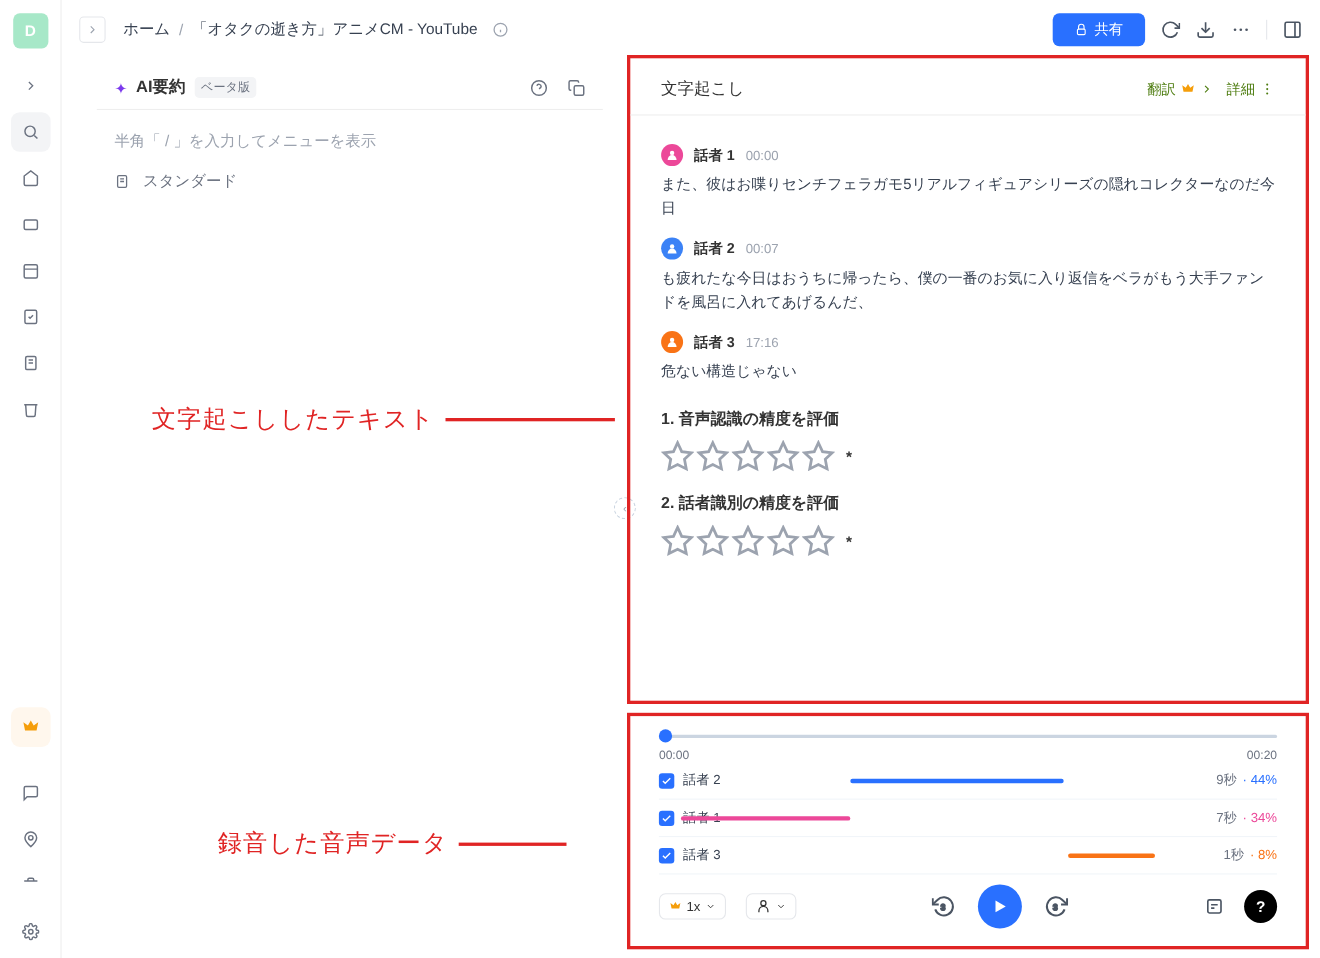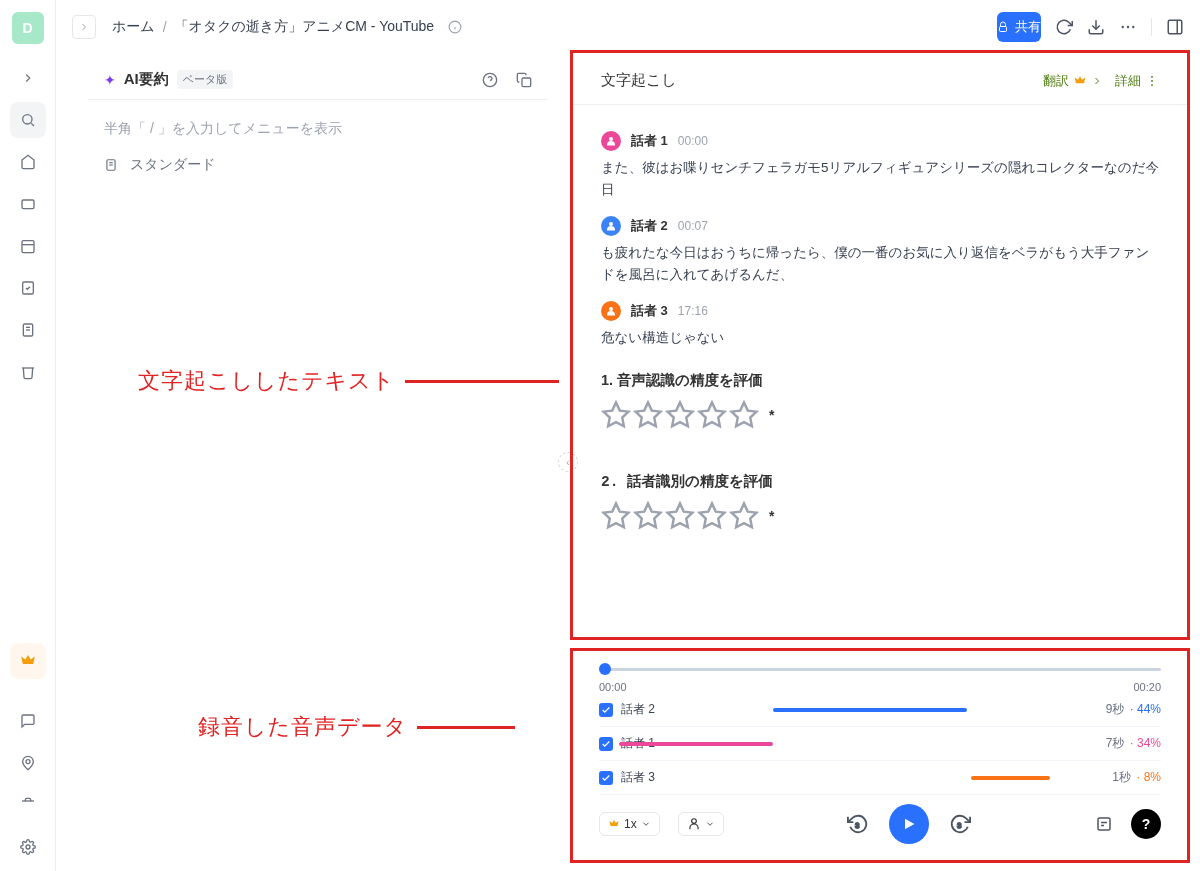--- a/index.html
+++ b/index.html
@@ -10,21 +10,21 @@
 .sidebar .nav-btn.active { background: #f3f4f6; }
 .sidebar .spacer { flex: 1; }
 .sidebar .crown { width: 36px; height: 36px; border-radius: 8px; background: #fff7ed; display:flex; align-items:center; justify-content:center; margin-bottom: 24px; }
 .top { position: absolute; left: 56px; right: 0; top: 0; height: 54px; display: flex; align-items: center; padding: 0 16px; }
 .top .chevron { width: 24px; height: 24px; border: 1px solid #e5e7eb; border-radius: 4px; display:flex; align-items:center; justify-content:center; color:#9ca3af; margin-right: 16px; cursor:pointer;}
 .breadcrumb { color: #374151; font-size: 14px; display:flex; align-items:center; gap:8px;}
 .breadcrumb .sep { color:#9ca3af; }
 .breadcrumb .title { color:#374151; }
 .info-ic { color:#9ca3af; margin-left:6px; }
 .top .right { margin-left: auto; display: flex; align-items: center; gap: 14px; }
-.share-btn { background: #2970ff; color: #fff; border-radius: 6px; padding: 6px 0; display: flex; align-items: center; gap: 6px; font-size: 13px; cursor:pointer;}
+.share-btn { background: #2970ff; color: #fff; border-radius: 6px; padding: 6px 20px; display: flex; align-items: center; gap: 6px; font-size: 13px; cursor:pointer;}
 .icon-btn { color:#4b5563; cursor:pointer; display:flex; }
 .left-panel { position: absolute; left: 88px; top: 60px; width: 460px; }
 .ai-header { display:flex; align-items:center; gap:8px; padding: 10px 16px; border-bottom:1px solid #eee;}
 .ai-header .sparkle { color:#7c3aed; }
 .ai-header .title { font-weight:600; font-size:15px;}
 .ai-header .badge { background:#f3f4f6; color:#6b7280; font-size:11px; padding:2px 6px; border-radius:4px;}
 .ai-header .right-ic { margin-left:auto; color:#6b7280; display:flex; gap:18px;}
 .menu-hint { color:#9ca3af; padding: 20px 16px 10px; font-size:14px;}
 .menu-item { display:flex; align-items:center; gap:10px; padding: 8px 16px; color:#6b7280; cursor:pointer; font-size:14px;}
 .menu-item .mi-icon { width:16px; display:flex; }
@@ -62,21 +62,21 @@
 .controls { display:flex; align-items:center; height:52px; gap:18px; padding-top:6px;}
 .speed-btn { border:1px solid #e5e7eb; border-radius:6px; padding:4px 8px; display:flex; align-items:center; gap:4px; font-size:12px; cursor:pointer;}
 .play { width:40px; height:40px; border-radius:50%; background:#2970ff; display:flex; align-items:center; justify-content:center; color:#fff; cursor:pointer;}
 .skip { color:#4b5563; cursor:pointer; display:flex; }
 .controls .mid { margin-left:auto; margin-right:auto; display:flex; align-items:center; gap:20px;}
 .help { width:30px; height:30px; border-radius:50%; background:#000; color:#fff; display:flex; align-items:center; justify-content:center; font-weight:700; cursor:pointer;}
 
 .anno { position:absolute; font-weight:400; font-size:22px; color:#e02424; letter-spacing:1px; display:flex; align-items:center;}
 .anno .line { height:3px; background:#e02424; margin-left:10px; margin-right:-2px;}
 .anno1 { left:138px; top:366px; } .anno1 .line{ width:154px;}
-.anno2 { left:198px; top:712px;align-items:center; } .anno2 .line{ width:98px;}
+.anno2 { left:198px; top:752px;align-items:center; } .anno2 .line{ width:98px;}
 
 .collapse-pill{ position:absolute; left:558px; top:452px; width:20px; height:20px; border:1px dashed #cbd5e1; border-radius:50%; display:flex; align-items:center; justify-content:center; font-size:10px; color:#9ca3af;}
 svg{display:block;}
 </style>
 </head>
 <body>
 
 <div class="sidebar">
   <div class="avatar">D</div>
   <div class="nav-btn">
@@ -336,21 +336,21 @@
             <polygon points="12 2 15 8.5 22 9.3 17 14 18.3 21 12 17.8 5.7 21 7 14 2 9.3 9 8.5 12 2"></polygon>
           </svg>
         </span>
         <span class="star">
           <svg viewBox="0 0 24 24" fill="none" stroke="currentColor" stroke-width="2">
             <polygon points="12 2 15 8.5 22 9.3 17 14 18.3 21 12 17.8 5.7 21 7 14 2 9.3 9 8.5 12 2"></polygon>
           </svg>
         </span>
         <span class="req">*</span>
       </div>
-  <div class="rating-title" style="margin-top:42px;font-family:Liberation Mono, monospace;">2. 話者識別の精度を評価</div>
+  <div class="rating-title" style="margin-top:18px;">2. 話者識別の精度を評価</div>
   <div class="stars">
         <span class="star">
           <svg viewBox="0 0 24 24" fill="none" stroke="currentColor" stroke-width="2">
             <polygon points="12 2 15 8.5 22 9.3 17 14 18.3 21 12 17.8 5.7 21 7 14 2 9.3 9 8.5 12 2"></polygon>
           </svg>
         </span>
         <span class="star">
           <svg viewBox="0 0 24 24" fill="none" stroke="currentColor" stroke-width="2">
             <polygon points="12 2 15 8.5 22 9.3 17 14 18.3 21 12 17.8 5.7 21 7 14 2 9.3 9 8.5 12 2"></polygon>
           </svg>

